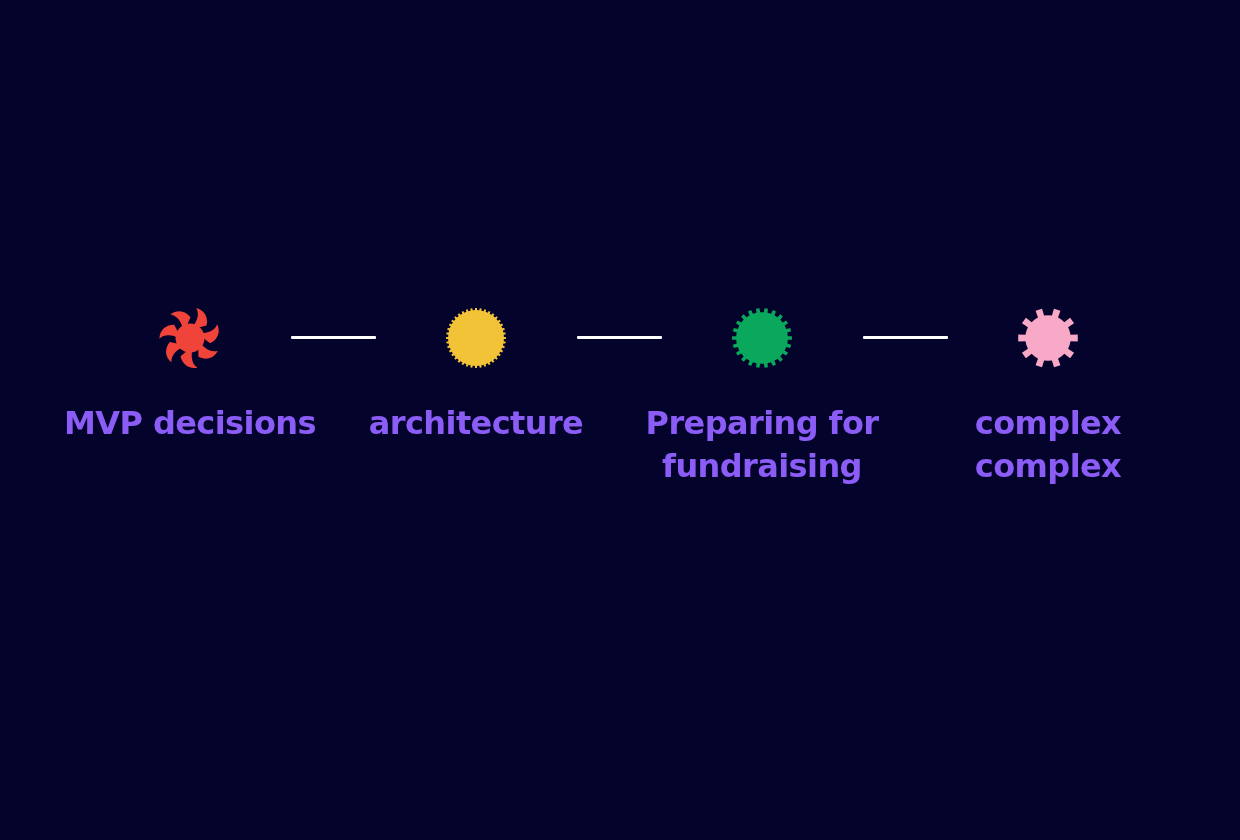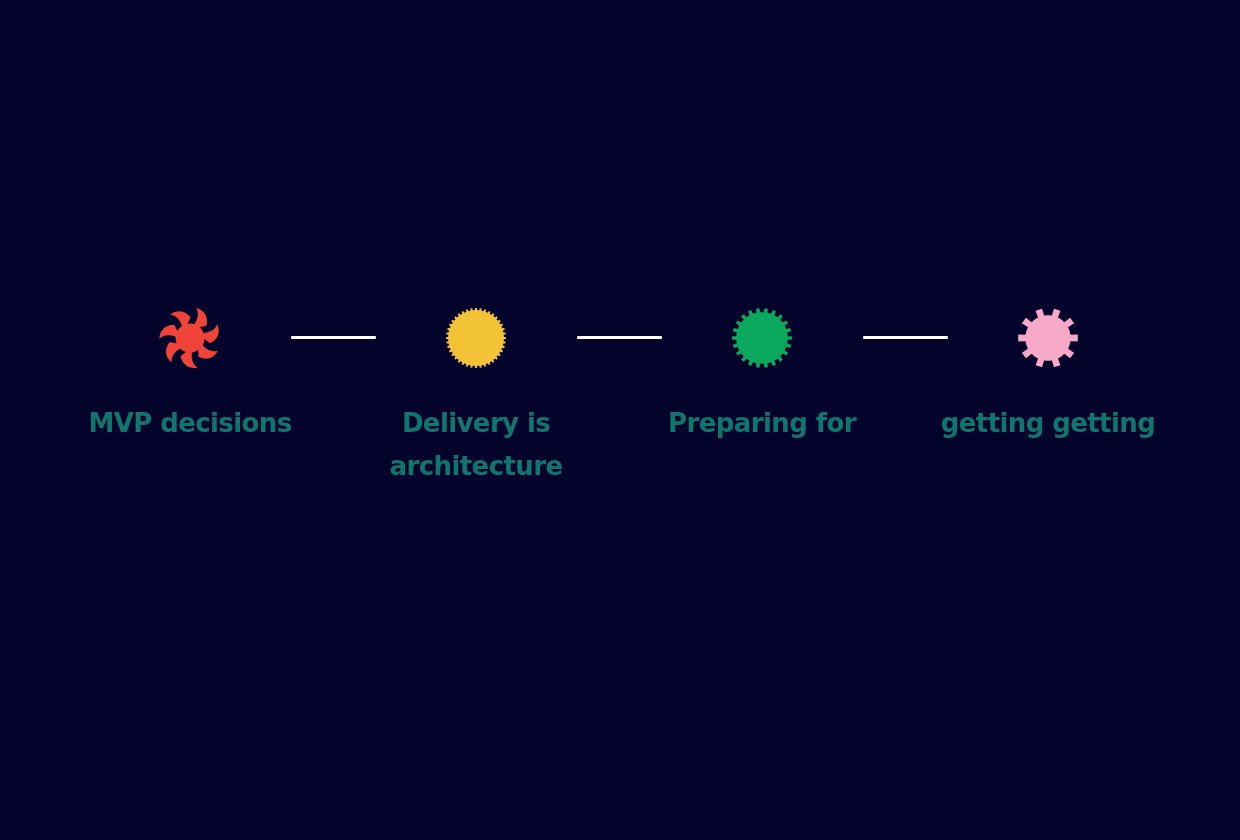--- a/index.html
+++ b/index.html
@@ -3,22 +3,22 @@
 <meta charset="utf-8">
 <style>
   html, body { margin:0; padding:0; }
   body {
     width:1240px; height:840px; background:#03032b; position:relative; overflow:hidden;
     font-family:"DejaVu Sans", sans-serif;
   }
   .icon { position:absolute; width:62px; height:62px; }
   .icon svg { width:62px; height:62px; display:block; }
   .label {
-    position:absolute; width:280px; text-align:center; color:#0f766e;
-    font-size:26px; font-weight:bold; line-height:43px; letter-spacing:-0.6px;
+    position:absolute; width:280px; text-align:center; color:#8b5cf6;
+    font-size:32px; font-weight:bold; line-height:43px; letter-spacing:-0.6px;
   }
   .connector { position:absolute; height:3px; background:#ffffff; border-radius:1px; }
 </style>
 </head>
 <body>
 
 <div class="icon" style="left:159px;top:307px;">
   <svg viewBox="-30 -30 60 60">
     <g fill="#f0443a">
       <circle r="14"></circle>
@@ -51,21 +51,21 @@
 <div class="icon" style="left:1017px;top:307px;">
   <svg viewBox="-30 -30 60 60" id="cogsvg">
       <path d="M20.92,-6.80 L21.78,-3.10 L28.81,-3.27 L28.81,3.27 L21.78,3.10 L20.92,6.80 L19.44,10.29 L25.24,14.29 L21.39,19.58 L15.80,15.31 L12.93,17.80 L9.68,19.76 L12.02,26.39 L5.79,28.42 L3.78,21.67 L-0.00,22.00 L-3.78,21.67 L-5.79,28.42 L-12.02,26.39 L-9.68,19.76 L-12.93,17.80 L-15.80,15.31 L-21.39,19.58 L-25.24,14.29 L-19.44,10.29 L-20.92,6.80 L-21.78,3.10 L-28.81,3.27 L-28.81,-3.27 L-21.78,-3.10 L-20.92,-6.80 L-19.44,-10.29 L-25.24,-14.29 L-21.39,-19.58 L-15.80,-15.31 L-12.93,-17.80 L-9.68,-19.76 L-12.02,-26.39 L-5.79,-28.42 L-3.78,-21.67 L0.00,-22.00 L3.78,-21.67 L5.79,-28.42 L12.02,-26.39 L9.68,-19.76 L12.93,-17.80 L15.80,-15.31 L21.39,-19.58 L25.24,-14.29 L19.44,-10.29 Z" fill="#f9a9c8"></path>
     </svg>
 </div>
 
 <div class="label" style="left:50px;top:402px;">
   <div>MVP decisions</div>
 </div>
 <div class="label" style="left:336px;top:402px;">
-  <div>Delivery is</div>
   <div>architecture</div>
 </div>
 <div class="label" style="left:622px;top:402px;">
   <div>Preparing for</div>
+  <div>fundraising</div>
 </div>
 <div class="label" style="left:908px;top:402px;">
-  <div>getting getting</div>
+  <div>complex complex</div>
 </div>
 
 </body></html>

